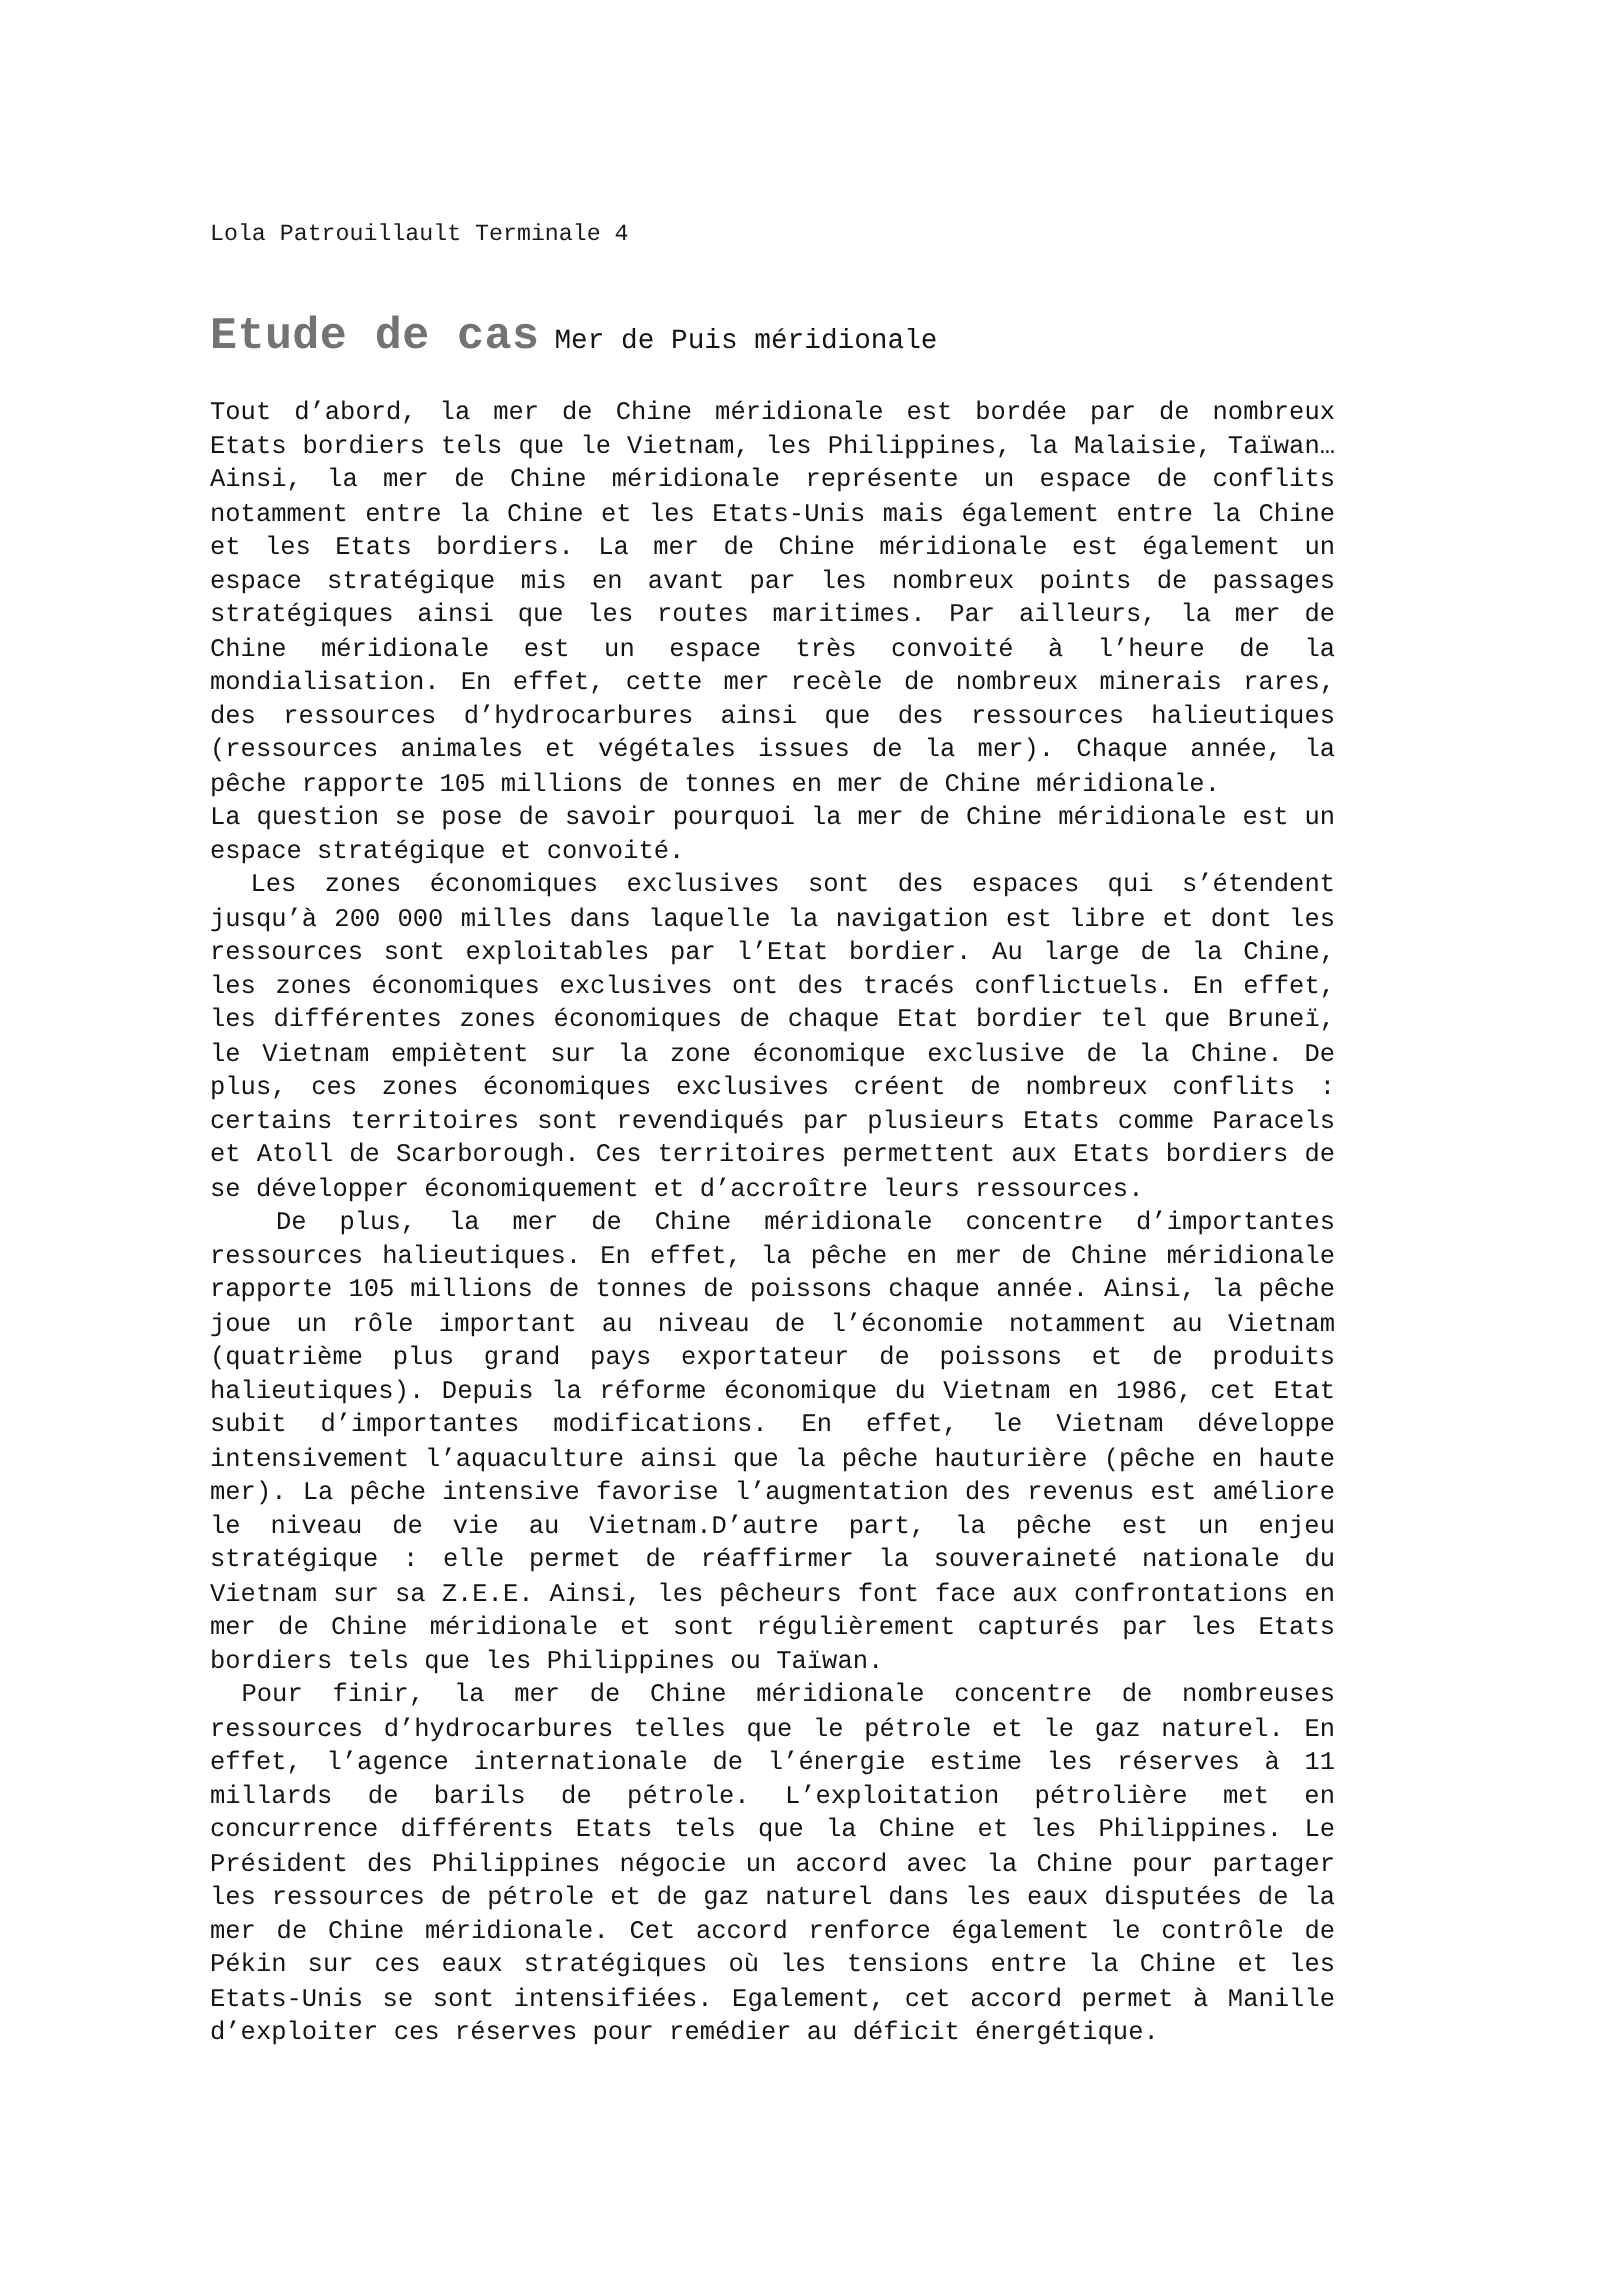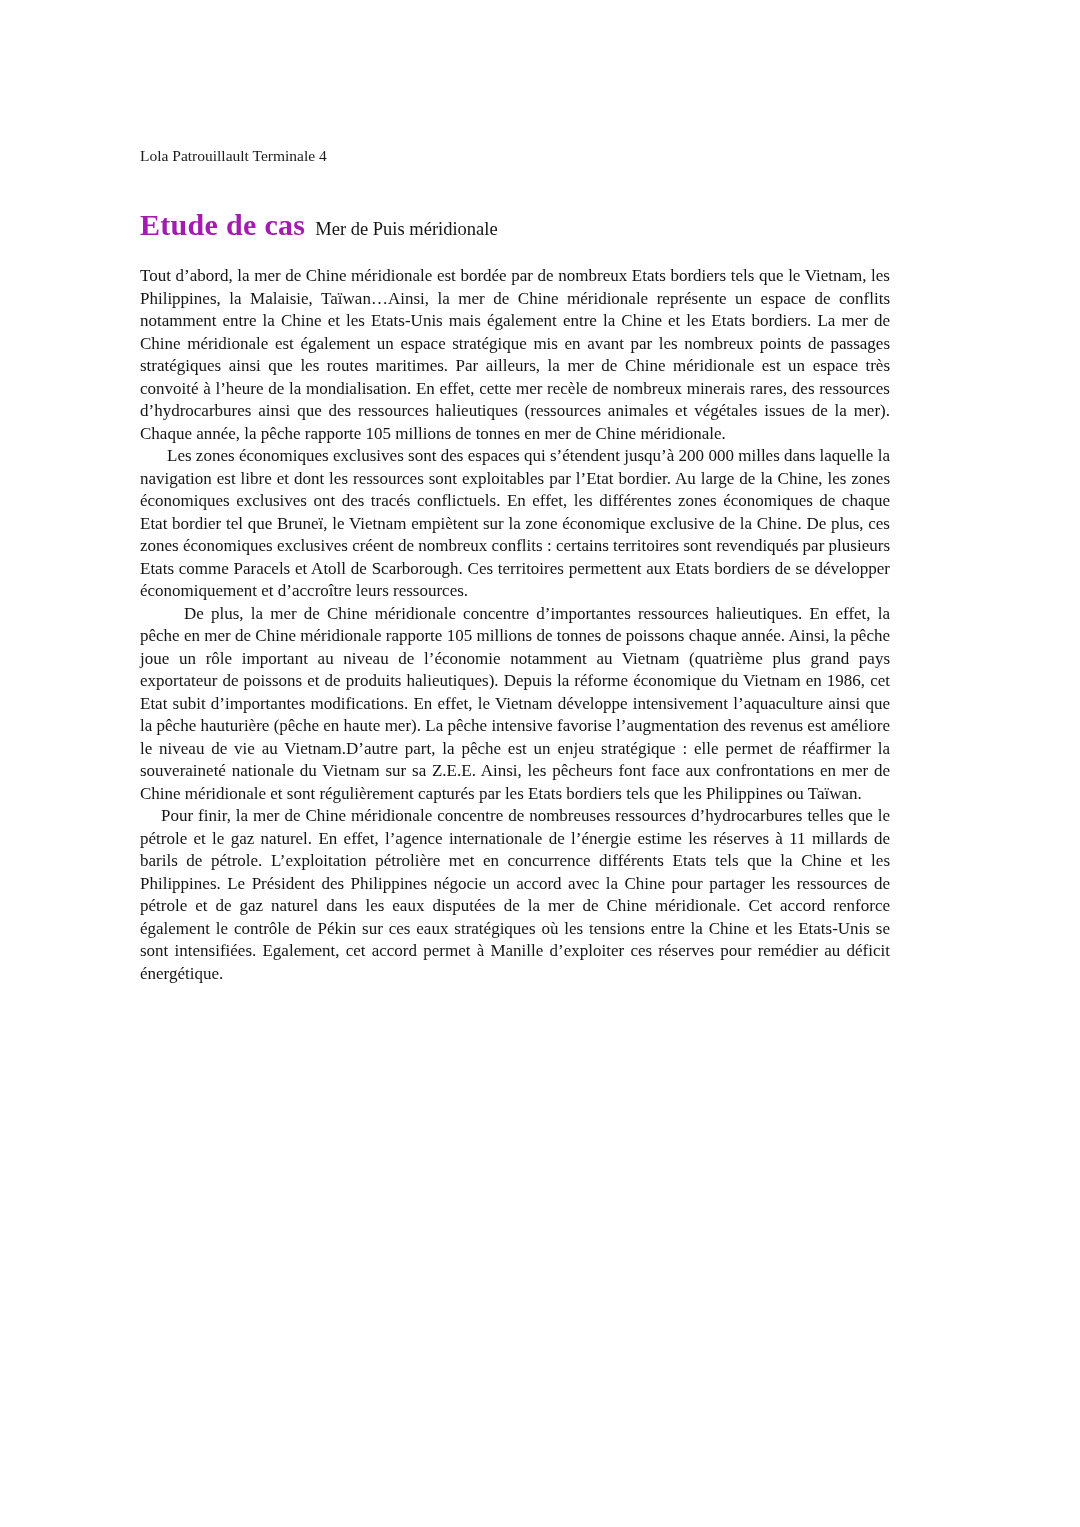--- a/index.html
+++ b/index.html
@@ -4,35 +4,35 @@
 <style>
   html, body { margin: 0; padding: 0; background: #ffffff; }
   .page {
     position: relative;
     width: 900px;
     height: 1527px;
     margin: 0 auto;
     background: #ffffff;
     box-sizing: border-box;
     padding: 146px 100px 0 50px;
-    font-family: Liberation Serif, serif;
+    font-family: Liberation Mono, monospace;
     color: #141414;
     overflow: hidden;
   }
   .student-header {
     font-size: 15.5px;
     line-height: 20px;
     color: #1a1a1a;
   }
   .title-row {
     margin-top: 42px;
     white-space: nowrap;
   }
   .doc-title {
-    color: #a21caf;
+    color: #737373;
     font-weight: bold;
     font-size: 30px;
     letter-spacing: 0.3px;
   }
   .doc-subtitle {
     font-size: 18.5px;
     color: #141414;
     margin-left: 10px;
   }
   .essay {
@@ -54,20 +54,21 @@
 <div class="page">
 
   <div class="student-header">Lola Patrouillault Terminale 4</div>
 
   <div class="title-row">
     <span class="doc-title">Etude de cas</span><span class="doc-subtitle">Mer de Puis méridionale</span>
   </div>
 
   <div class="essay">
     <p>Tout d’abord, la mer de Chine méridionale est bordée par de nombreux Etats bordiers tels que le Vietnam, les Philippines, la Malaisie, Taïwan…Ainsi, la mer de Chine méridionale représente un espace de conflits notamment entre la Chine et les Etats-Unis mais également entre la Chine et les Etats bordiers. La mer de Chine méridionale est également un espace stratégique mis en avant par les nombreux points de passages stratégiques ainsi que les routes maritimes. Par ailleurs, la mer de Chine méridionale est un espace très convoité à l’heure de la mondialisation. En effet, cette mer recèle de nombreux minerais rares, des ressources d’hydrocarbures ainsi que des ressources halieutiques (ressources animales et végétales issues de la mer). Chaque année, la pêche rapporte 105 millions de tonnes en mer de Chine méridionale.</p>
+    <p>La question se pose de savoir pourquoi la mer de Chine méridionale est un espace stratégique et convoité.</p>
 
     <p class="ind-md sec-gap">Les zones économiques exclusives sont des espaces qui s’étendent jusqu’à 200 000 milles dans laquelle la navigation est libre et dont les ressources sont exploitables par l’Etat bordier. Au large de la Chine, les zones économiques exclusives ont des tracés conflictuels. En effet, les différentes zones économiques de chaque Etat bordier tel que Bruneï, le Vietnam empiètent sur la zone économique exclusive de la Chine. De plus, ces zones économiques exclusives créent de nombreux conflits : certains territoires sont revendiqués par plusieurs Etats comme Paracels et Atoll de Scarborough. Ces territoires permettent aux Etats bordiers de se développer économiquement et d’accroître leurs ressources.</p>
 
     <p class="ind-lg sec-gap">De plus, la mer de Chine méridionale concentre d’importantes ressources halieutiques. En effet, la pêche en mer de Chine méridionale rapporte 105 millions de tonnes de poissons chaque année. Ainsi, la pêche joue un rôle important au niveau de l’économie notamment au Vietnam (quatrième plus grand pays exportateur de poissons et de produits halieutiques). Depuis la réforme économique du Vietnam en 1986, cet Etat subit d’importantes modifications. En effet, le Vietnam développe intensivement l’aquaculture ainsi que la pêche hauturière (pêche en haute mer). La pêche intensive favorise l’augmentation des revenus est améliore le niveau de vie au Vietnam.D’autre part, la pêche est un enjeu stratégique : elle permet de réaffirmer la souveraineté nationale du Vietnam sur sa Z.E.E. Ainsi, les pêcheurs font face aux confrontations en mer de Chine méridionale et sont régulièrement capturés par les Etats bordiers tels que les Philippines ou Taïwan.</p>
 
     <p class="ind-sm sec-gap">Pour finir, la mer de Chine méridionale concentre de nombreuses ressources d’hydrocarbures telles que le pétrole et le gaz naturel. En effet, l’agence internationale de l’énergie estime les réserves à 11 millards de barils de pétrole. L’exploitation pétrolière met en concurrence différents Etats tels que la Chine et les Philippines. Le Président des Philippines négocie un accord avec la Chine pour partager les ressources de pétrole et de gaz naturel dans les eaux disputées de la mer de Chine méridionale. Cet accord renforce également le contrôle de Pékin sur ces eaux stratégiques où les tensions entre la Chine et les Etats-Unis se sont intensifiées. Egalement, cet accord permet à Manille d’exploiter ces réserves pour remédier au déficit énergétique.</p>
   </div>
 
 </div>
 

